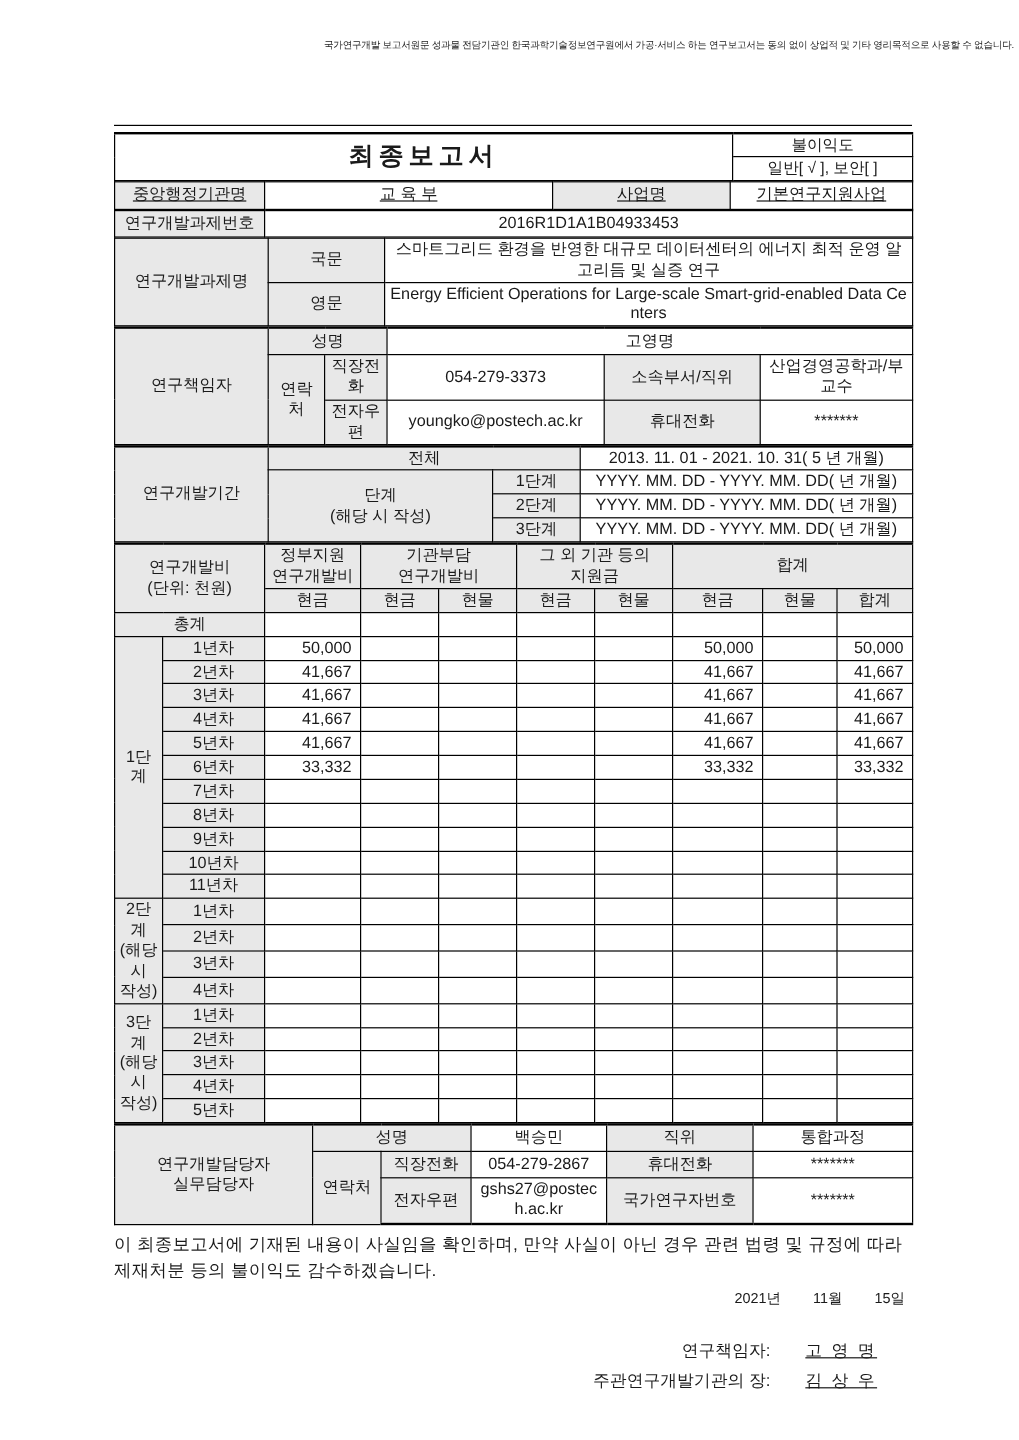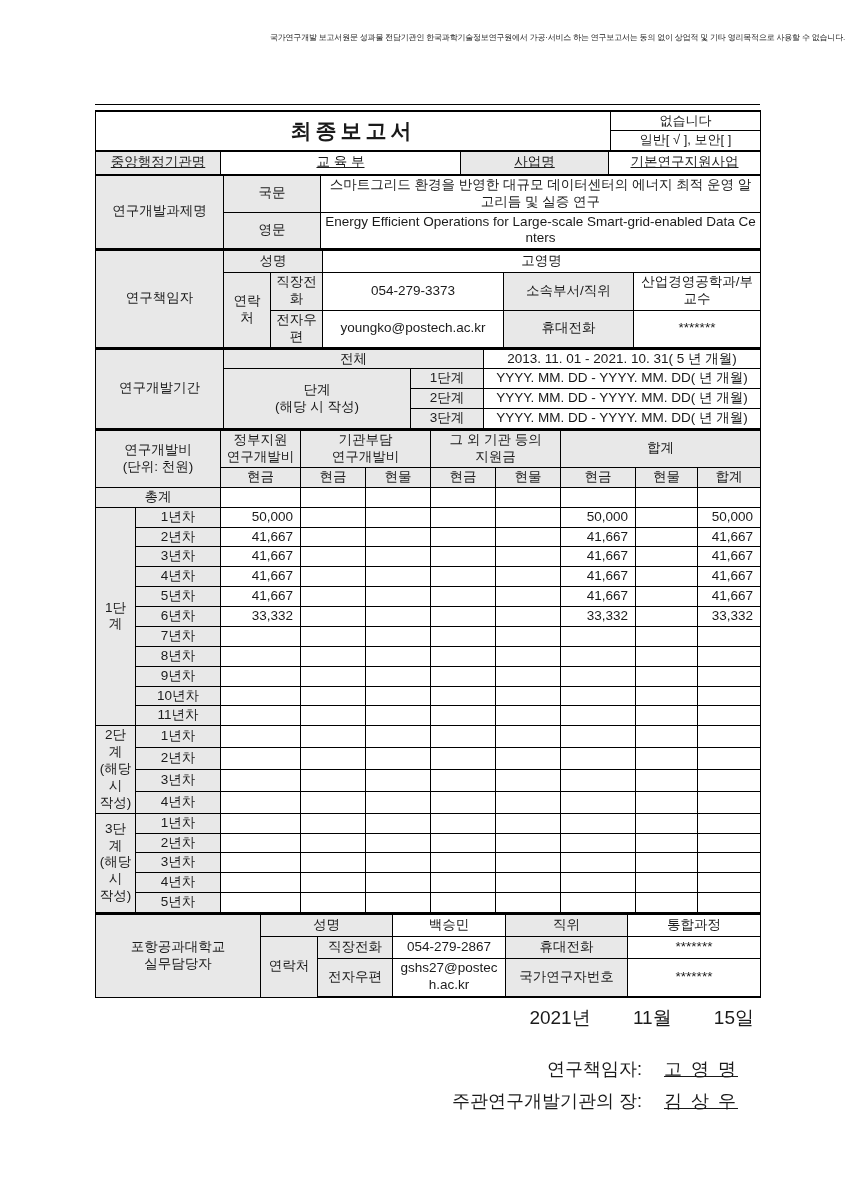--- a/index.html
+++ b/index.html
@@ -27,43 +27,43 @@
   table.tb tr:last-child td { border-bottom:2px solid #000; }
   .title-cell { font-size:21px; font-weight:bold; letter-spacing:4px; }
   .sec-small { font-size:13px; }
   .num { text-align:right; padding-right:7px; }
   .r17 td { height:17px; } .r18 td { height:18px; } .r19 td { height:19px; }
   .r20 td { height:20px; } .r22 td { height:22px; } .r23 td { height:23px;text-decoration:underline; }
   .r33 td { height:33px; } .r35 td { height:35px; } .r37 td { height:37px; }
   .r38 td { height:38px; } .r39 td { height:39px; }
   .footer { margin-top:7px; }
   .decl { font-size:14.5px; line-height:1.42; text-align:left; letter-spacing:0.3px; }
-  .date-line { text-align:right; font-size:19px; margin-top:5px; white-space:pre; padding-right:6px; }
+  .date-line { text-align:right; font-size:12px; margin-top:5px; white-space:pre; padding-right:6px; }
   .sign-block { margin-top:22px; }
-  .sign-row { display:flex; justify-content:flex-end; font-size:18px; line-height:1.8; }
+  .sign-row { display:flex; justify-content:flex-end; font-size:14px; line-height:1.8; }
   .sign-name { width:118px; text-align:center; letter-spacing:2px;text-decoration:underline; }
 </style>
 </head>
 <body>
 
 <div class="sheet">
   <div class="disclaimer">국가연구개발 보고서원문 성과물 전담기관인 한국과학기술정보연구원에서 가공·서비스 하는 연구보고서는 동의 없이 상업적 및 기타 영리목적으로 사용할 수 없습니다.</div>
 
   <div class="form">
     <div class="pre-rule"></div>
 
     <table class="tt">
       <colgroup>
           <col style="width:515px">
           <col style="width:150px">
         </colgroup>
       <tbody>
           <tr class="r18">
         <td rowspan="2" class="title-cell">최종보고서</td>
-        <td class="sec-small">없습니다</td>
+        <td class="sec-small">불이익도</td>
       </tr>
       <tr class="r19">
         <td class="sec-small">일반[ √ ], 보안[    ]</td>
       </tr>
     </tbody>
       </table>
 
     <table>
       <colgroup>
           <col style="width:125px">
@@ -74,20 +74,32 @@
       <tbody>
           <tr class="r23">
         <td class="lbl">중앙행정기관명</td>
         <td>교 육 부</td>
         <td class="lbl">사업명</td>
         <td>기본연구지원사업</td>
       </tr>
     </tbody>
       </table>
 
+    <table>
+      <colgroup>
+          <col style="width:125px">
+          <col style="width:540px">
+        </colgroup>
+      <tbody>
+          <tr class="r22">
+        <td class="lbl">연구개발과제번호</td>
+        <td>2016R1D1A1B04933453</td>
+      </tr>
+    </tbody>
+      </table>
 
     <table>
       <colgroup>
           <col style="width:128px">
           <col style="width:97px">
           <col style="width:440px">
         </colgroup>
       <tbody>
           <tr class="r37">
         <td rowspan="2" class="lbl">연구개발과제명</td>
@@ -443,21 +455,21 @@
       <colgroup>
           <col style="width:165px">
           <col style="width:57px">
           <col style="width:75px">
           <col style="width:113px">
           <col style="width:122px">
           <col style="width:133px">
         </colgroup>
       <tbody>
           <tr class="r22">
-        <td rowspan="3" class="lbl pre">포항공과대학교
+        <td rowspan="3" class="lbl pre">연구개발담당자
 실무담당자</td>
         <td colspan="2" class="lbl">성명</td>
         <td>백승민</td>
         <td class="lbl">직위</td>
         <td>통합과정</td>
       </tr>
       <tr class="r22">
         <td rowspan="2" class="lbl">연락처</td>
         <td class="lbl">직장전화</td>
         <td>054-279-2867</td>
@@ -467,20 +479,21 @@
       <tr class="r39">
         <td class="lbl">전자우편</td>
         <td>gshs27@postech.ac.kr</td>
         <td class="lbl">국가연구자번호</td>
         <td>*******</td>
       </tr>
     </tbody>
       </table>
 
     <div class="footer">
+      <div class="decl">이 최종보고서에 기재된 내용이 사실임을 확인하며, 만약 사실이 아닌 경우 관련 법령 및 규정에 따라 제재처분 등의 불이익도 감수하겠습니다.</div>
       <div class="date-line">2021년        11월        15일</div>
       <div class="sign-block">
         <div class="sign-row">
           <span>연구책임자:</span>
           <span class="sign-name">고 영 명</span>
         </div>
         <div class="sign-row">
           <span>주관연구개발기관의 장:</span>
           <span class="sign-name">김 상 우</span>
         </div>

